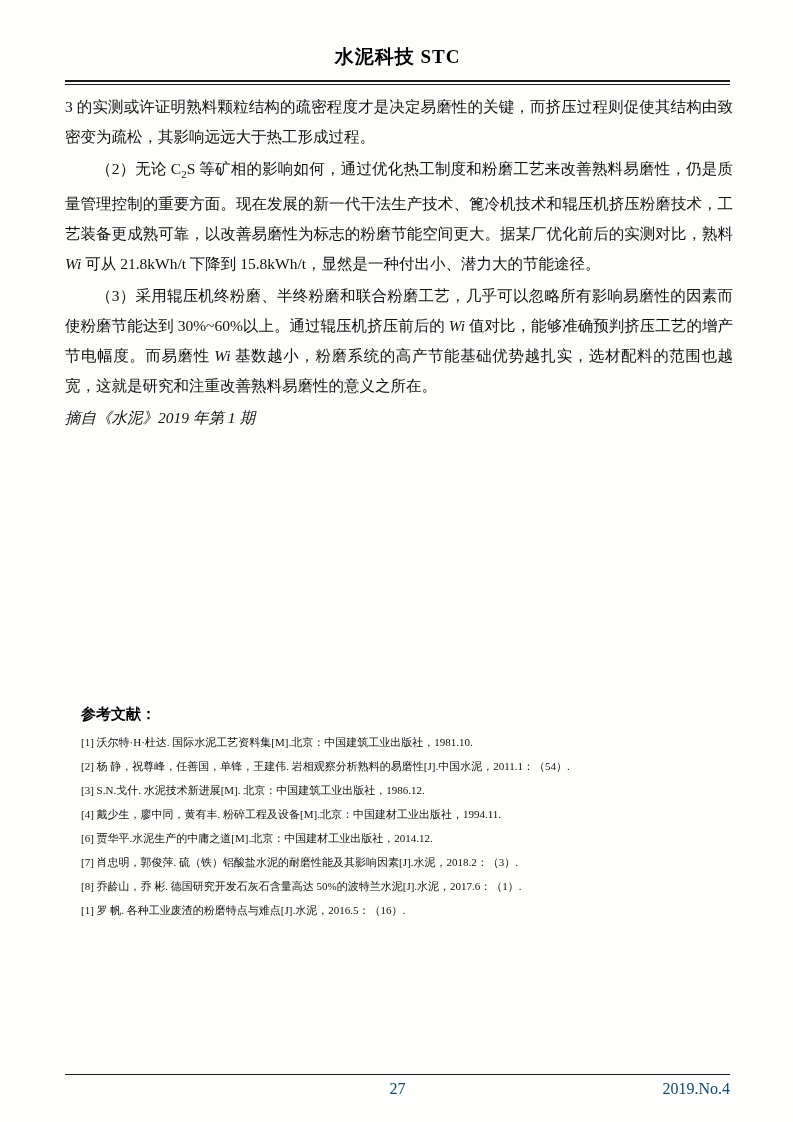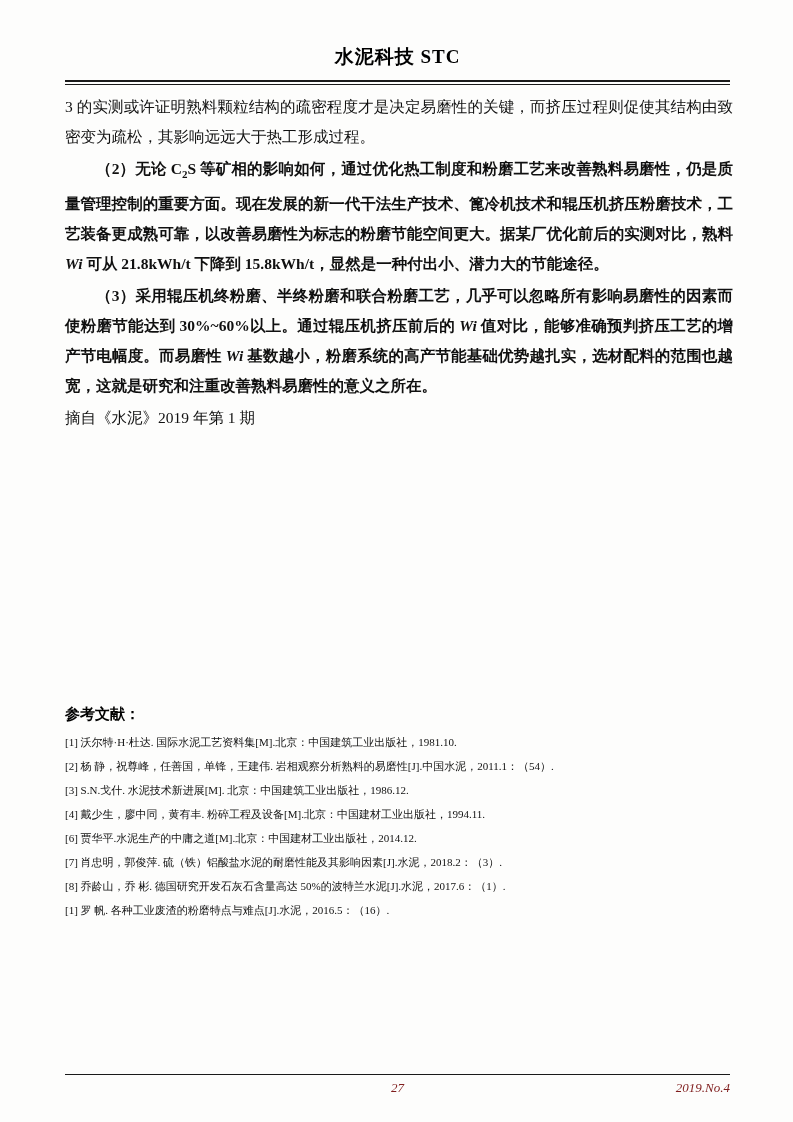--- a/index.html
+++ b/index.html
@@ -54,38 +54,38 @@
     margin: 0 0 2px 0;
     font-family: "Liberation Serif", serif;
     font-size: 15.5px;
     line-height: 30px;
     text-align: justify;
     text-justify: inter-ideograph;
     color: #101010;
   }
   p.indent {
     text-indent: 2em;
-    font-weight: bold;
   }
   .it {
     font-style: italic;
   }
   .sub {
     font-size: 11px;
     vertical-align: sub;
   }
   .src-line {
     margin-top: 26px;
     font-size: 15px;
+    font-style: italic;
     line-height: 28px;
   }
   
   .refs {
     position: absolute;
-    left: 65px;
+    left: 81px;
     top: 705px;
     width: 668px;
   }
   .refs-title {
     font-family: "Liberation Serif", serif;
     font-size: 15px;
     font-weight: bold;
     margin-bottom: 6px;
     color: #000;
   }
@@ -103,23 +103,22 @@
     top: 1074px;
     width: 665px;
     border-top: 1px solid #1a1a1a;
   }
   .footer {
     position: absolute;
     left: 65px;
     top: 1080px;
     width: 665px;
     height: 20px;
-    font-size: 13px;
-    color: #7f1d1d;
-    font-style: italic;
+    font-size: 16px;
+    color: #0c4a6e;
   }
   .footer-page {
     position: absolute;
     left: 0;
     width: 665px;
     text-align: center;
   }
   .footer-issue {
     position: absolute;
     right: 0;

